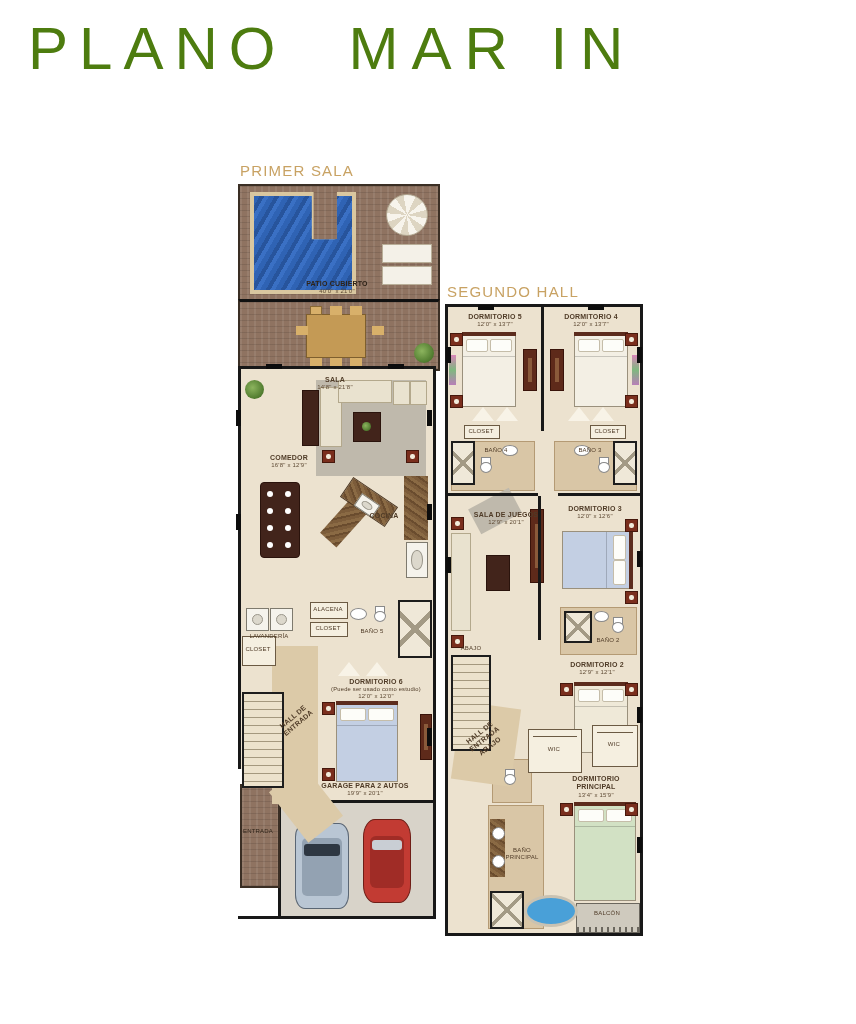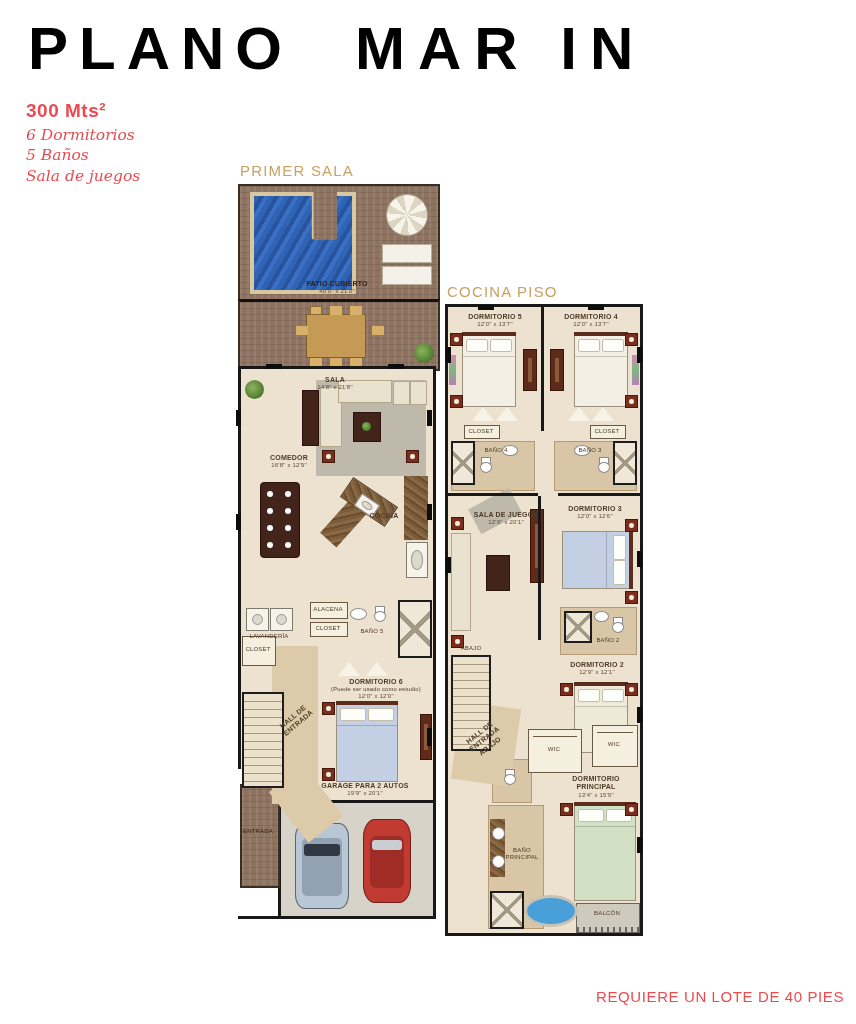--- a/index.html
+++ b/index.html
@@ -1,21 +1,21 @@
 <!DOCTYPE html>
 <html><head>
 <meta charset="utf-8">
 <style>
   html,body{margin:0;padding:0;background:#fff}
   #canvas{position:relative;width:856px;height:1024px;background:#fff;overflow:hidden;
           font-family:"Liberation Sans",sans-serif}
   .abs{position:absolute}
 
   
-  .title{position:absolute;left:28px;top:14px;color:#000000;font-size:60px;font-weight:700;
+  .title{position:absolute;left:28px;top:14px;color:#4d7c0f;font-size:60px;font-weight:400;
          letter-spacing:11px;white-space:nowrap}
   .title .t2{margin-left:62px;letter-spacing:13px}
   .specs{position:absolute;left:26px;top:100px;color:#e94b50}
   .specs .area{font-size:19px;font-weight:bold;letter-spacing:.5px;margin-bottom:3px}
   .specs .it{font-family:"DejaVu Serif",serif;font-style:italic;font-size:15.5px;line-height:1.32}
   .floor-head{position:absolute;color:#c8a263;font-size:15px;letter-spacing:1.2px;font-weight:400}
   .footer-note{position:absolute;right:12px;top:988px;color:#ef4a4e;font-size:15px;
                letter-spacing:.6px;font-weight:500}
 
   
@@ -77,30 +77,23 @@
   .hallfloor{position:absolute;background:#dccaa8;z-index:1}
   .balustrade{position:absolute;background:repeating-linear-gradient(90deg,#6b675e 0 2px,transparent 2px 6px)}
 </style>
 </head>
 <body>
 
 <div id="canvas">
 
   <div class="title"><span>PLANO</span><span class="t2">MAR IN</span></div>
 
-  <div class="specs">
-    <div class="area">300 Mts²</div>
-    <div class="it">6 Dormitorios</div>
-    <div class="it">5 Baños</div>
-    <div class="it">Sala de juegos</div>
-  </div>
 
   <div class="floor-head" style="left:240px;top:162px">PRIMER SALA</div>
-  <div class="floor-head" style="left:447px;top:283px">COCINA PISO</div>
-  <div class="footer-note">REQUIERE UN LOTE DE 40 PIES</div>
+  <div class="floor-head" style="left:447px;top:283px">SEGUNDO HALL</div>
 
   <div class="plan" style="left:238px;top:184px;width:198px;height:732px;background:#fff">
 
     <div class="abs brick" style="left:0;top:0;width:198px;height:115px;border:2px solid #3a2e24">
       <div class="abs" style="left:10px;top:6px;width:106px;height:102px;background:#d9c7a0;
            clip-path:polygon(0 0,60% 0,60% 46%,82% 46%,82% 0,100% 0,100% 100%,0 100%)">
         <div class="abs" style="inset:4px;background:
              repeating-linear-gradient(120deg,#2f63b4 0 5px,#27549c 5px 9px,#3a70c4 9px 13px);
              clip-path:polygon(0 0,59% 0,59% 46%,83% 46%,83% 0,100% 0,100% 100%,0 100%)"></div>
       </div>

